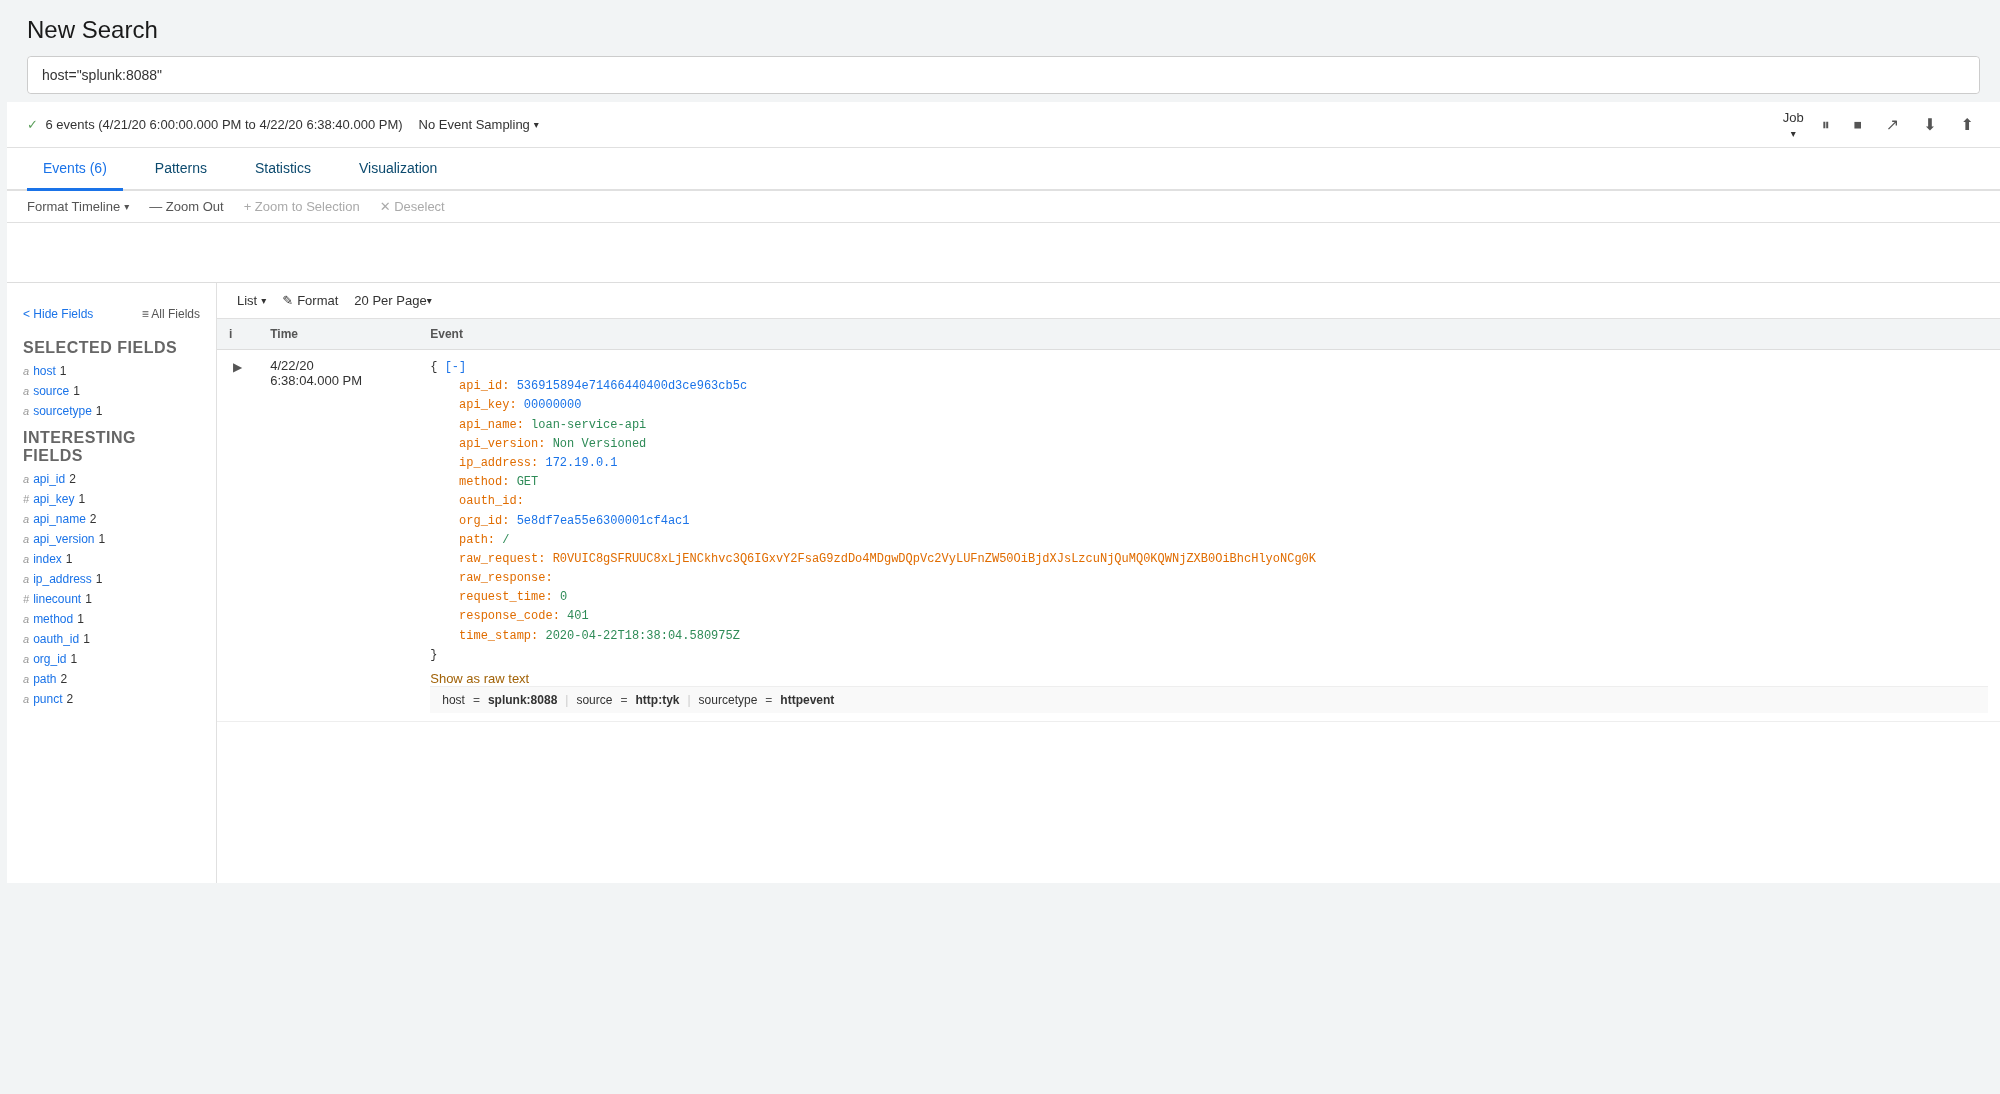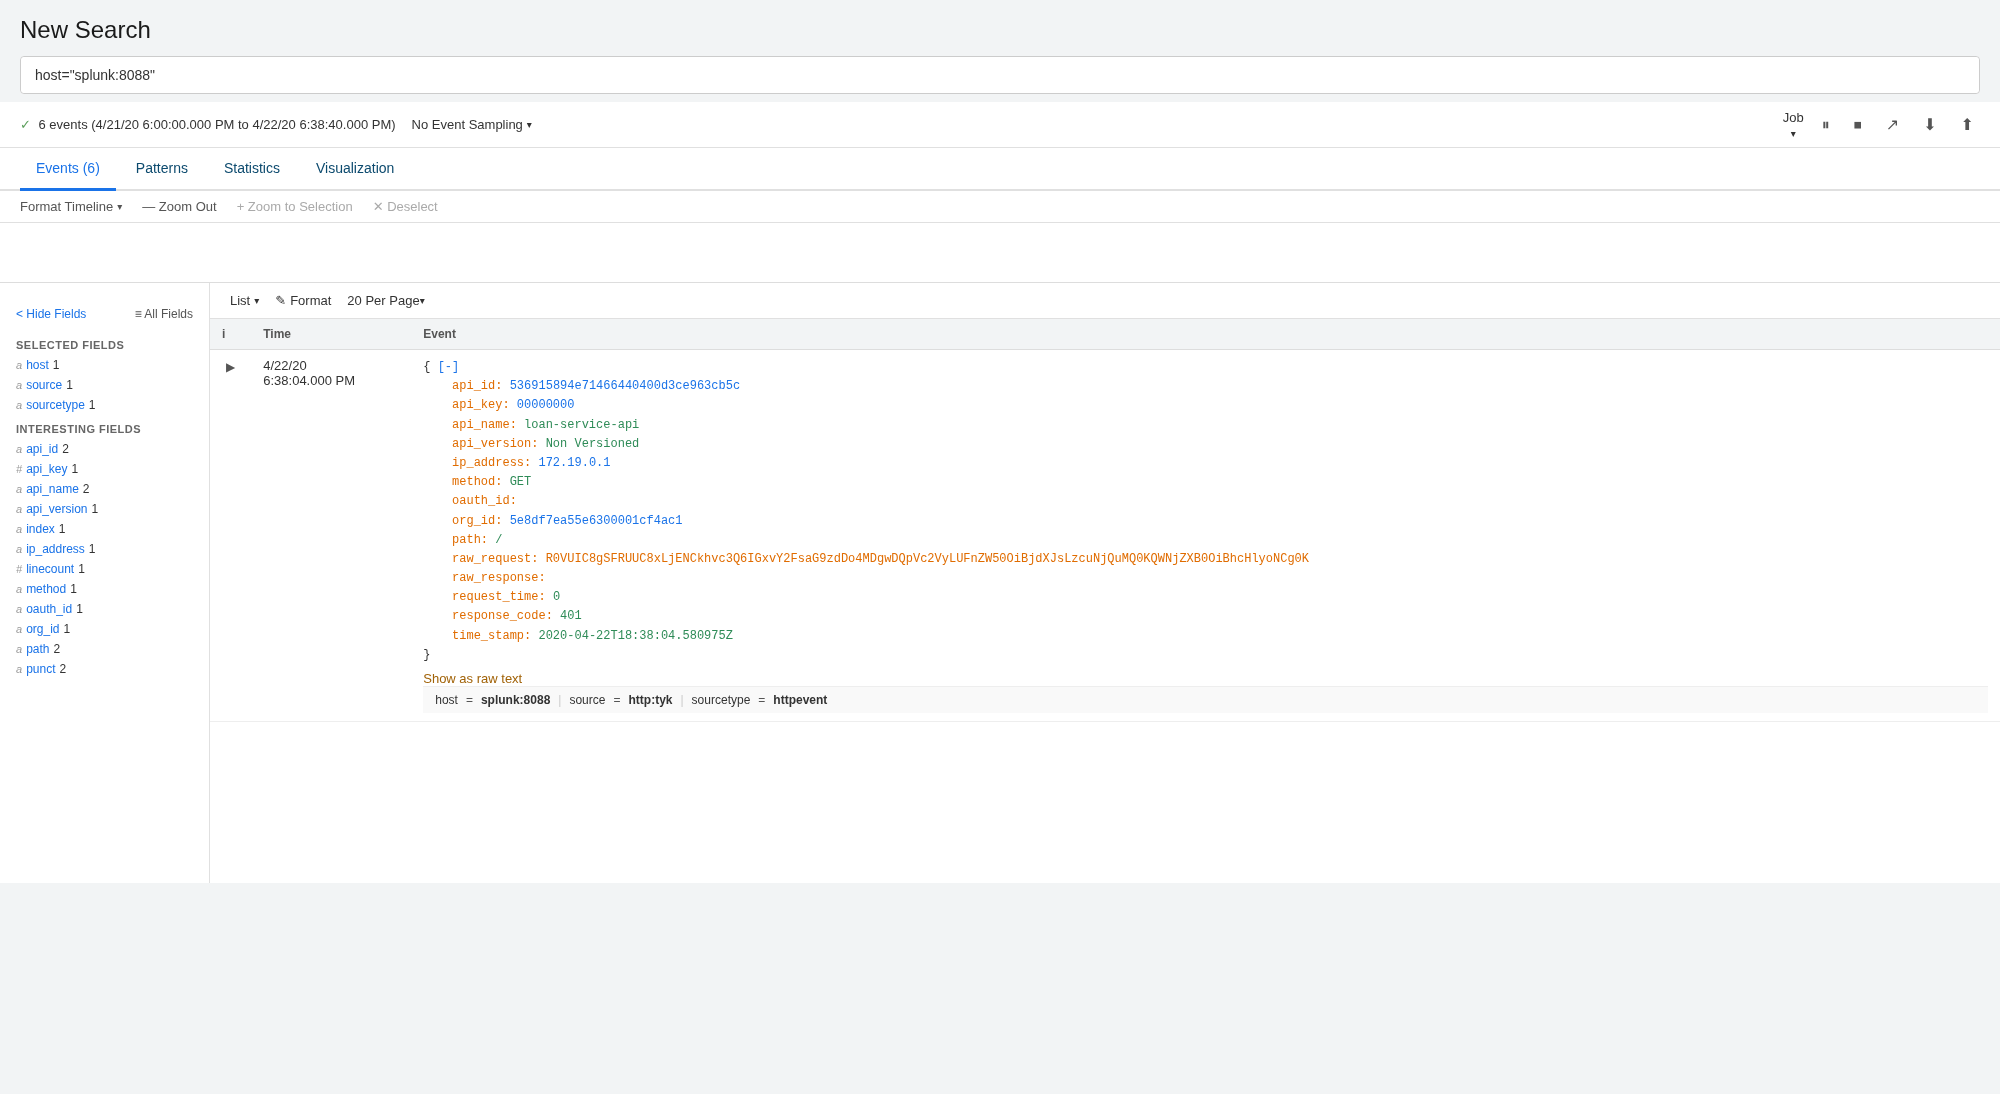--- a/index.html
+++ b/index.html
@@ -1,58 +1,58 @@
 <!DOCTYPE html>
 <html><head>
   <meta charset="utf-8">
   <style>
     * { box-sizing: border-box; margin: 0; padding: 0; }
     body { font-family: -apple-system, BlinkMacSystemFont, 'Segoe UI', Arial, sans-serif; font-size: 14px; background: #f2f4f5; color: #333; }
 
-    .page-wrapper { background: #f2f4f5; min-height: 100vh; }
+    .page-wrapper { background: #f2f4f5; min-height: 100vh; padding-left: 7px; }
 
     
     .page-header { padding: 16px 20px 8px 20px; background: #f2f4f5; }
     .page-title { font-size: 24px; font-weight: 300; color: #1a1a1a; margin-bottom: 12px; }
 
     
     .search-bar-wrapper { background: #fff; border: 1px solid #ccc; border-radius: 4px; margin-bottom: 0; display: flex; align-items: center; }
     .search-input { flex: 1; border: none; outline: none; padding: 10px 14px; font-size: 14px; color: #333; border-radius: 4px; }
 
     
     .status-bar { background: #fff; border-bottom: 1px solid #e0e0e0; padding: 8px 20px; display: flex; align-items: center; justify-content: space-between; }
     .status-left { display: flex; align-items: center; gap: 16px; }
     .status-check { color: #5a9e5a; font-size: 13px; }
     .status-sampling { font-size: 13px; color: #333; display: flex; align-items: center; gap: 4px; cursor: pointer; }
     .status-right { display: flex; align-items: center; gap: 12px; }
     .job-btn { font-size: 13px; color: #333; cursor: pointer; display: flex; align-items: center; gap: 3px; flex-direction: column; }
     .icon-btn { background: none; border: none; cursor: pointer; color: #555; font-size: 16px; padding: 2px 6px; }
 
     
-    .tabs-bar { background: #fff; border-bottom: 2px solid #e0e0e0; padding: 0 20px; display: flex; align-items: flex-start; gap: 4px; }
+    .tabs-bar { background: #fff; border-bottom: 2px solid #e0e0e0; padding: 0 20px; display: flex; align-items: flex-start; gap: 16px; }
     .tab { padding: 12px 16px; font-size: 14px; cursor: pointer; color: #0c4a6e; border-bottom: 3px solid transparent; margin-bottom: -2px; }
     .tab.active { color: #1a73e8; border-bottom: 3px solid #1a73e8; font-weight: 500; }
 
     
     .timeline-toolbar { background: #fff; border-bottom: 1px solid #e0e0e0; padding: 8px 20px; display: flex; align-items: center; gap: 20px; }
     .timeline-btn { font-size: 13px; color: #555; cursor: pointer; display: flex; align-items: center; gap: 4px; }
     .timeline-btn.disabled { color: #aaa; cursor: default; }
 
     
     .timeline-area { background: #fff; height: 60px; border-bottom: 1px solid #e0e0e0; }
 
     
     .main-content { display: flex; background: #f2f4f5; }
 
     
     .left-sidebar { width: 210px; background: #fff; border-right: 1px solid #e0e0e0; padding: 12px 0; min-height: 600px; }
     .sidebar-header { display: flex; align-items: center; gap: 20px; padding: 6px 16px 10px 16px; margin-top: 6px; }
     .hide-fields-btn { font-size: 12px; color: #1a73e8; cursor: pointer; display: flex; align-items: center; gap: 4px; }
     .all-fields-btn { font-size: 12px; color: #555; cursor: pointer; display: flex; align-items: center; gap: 4px; margin-left: auto; }
-    .section-label { font-size: 11px; font-weight: 700; color: #666; text-transform: uppercase; letter-spacing: 0.5px; padding: 8px 16px 4px 16px; }
+    .section-label { font-size: 16px; font-weight: 700; color: #666; text-transform: uppercase; letter-spacing: 0.5px; padding: 8px 16px 4px 16px; }
     .field-item { font-size: 12px; padding: 3px 16px; display: flex; align-items: center; gap: 4px; }
     .field-type { color: #999; font-style: italic; font-size: 11px; }
     .field-link { color: #1a73e8; cursor: pointer; text-decoration: none; }
     .field-count { color: #333; font-size: 12px; }
 
     
     .right-content { flex: 1; background: #fff; }
 
     
     .list-toolbar { padding: 10px 20px; display: flex; align-items: center; gap: 16px; border-bottom: 1px solid #e0e0e0; }

